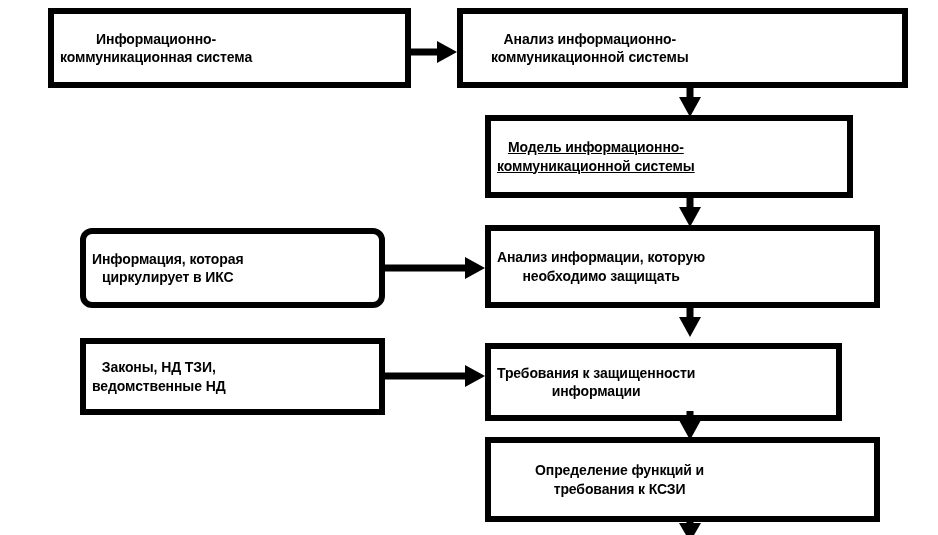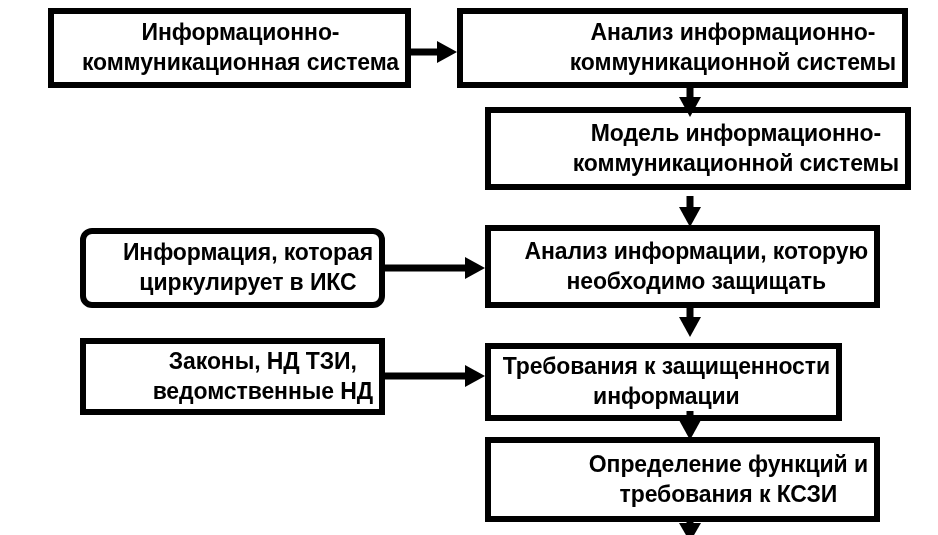--- a/index.html
+++ b/index.html
@@ -15,25 +15,25 @@
     overflow: hidden;
     font-family: "Liberation Sans", "DejaVu Sans", sans-serif;
   }
   .node {
     position: absolute;
     box-sizing: border-box;
     border: 6px solid #000000;
     background: #ffffff;
     display: flex;
     align-items: center;
-    justify-content: flex-end;
+    justify-content: flex-start;
     text-align: center;
     color: #000000;
     font-weight: bold;
-    font-size: 23px;
+    font-size: 14px;
     line-height: 1.30;
     letter-spacing: -0.1px;
     padding: 2px 6px;
   }
   .node .label {
     display: block;
     white-space: pre-line;
   }
   .conn {
     position: absolute;
@@ -51,21 +51,21 @@
   <div class="node" style="left:48px; top:8px; width:363px; height:80px;">
     <span class="label">Информационно-
 коммуникационная система</span>
   </div>
 
   <div class="node" style="left:457px; top:8px; width:451px; height:80px;padding-left:28px;">
     <span class="label">Анализ информационно-
 коммуникационной системы</span>
   </div>
 
-  <div class="node" style="left:485px; top:107px; width:426px; height:83px;">
+  <div class="node" style="left:485px; top:115px; width:368px; height:83px;text-decoration:underline;">
     <span class="label">Модель информационно-
 коммуникационной системы</span>
   </div>
 
   <div class="node" style="left:80px; top:228px; width:305px; height:80px;border-radius:12px;">
     <span class="label">Информация, которая
 циркулирует в ИКС</span>
   </div>
 
   <div class="node" style="left:80px; top:338px; width:305px; height:77px;">

